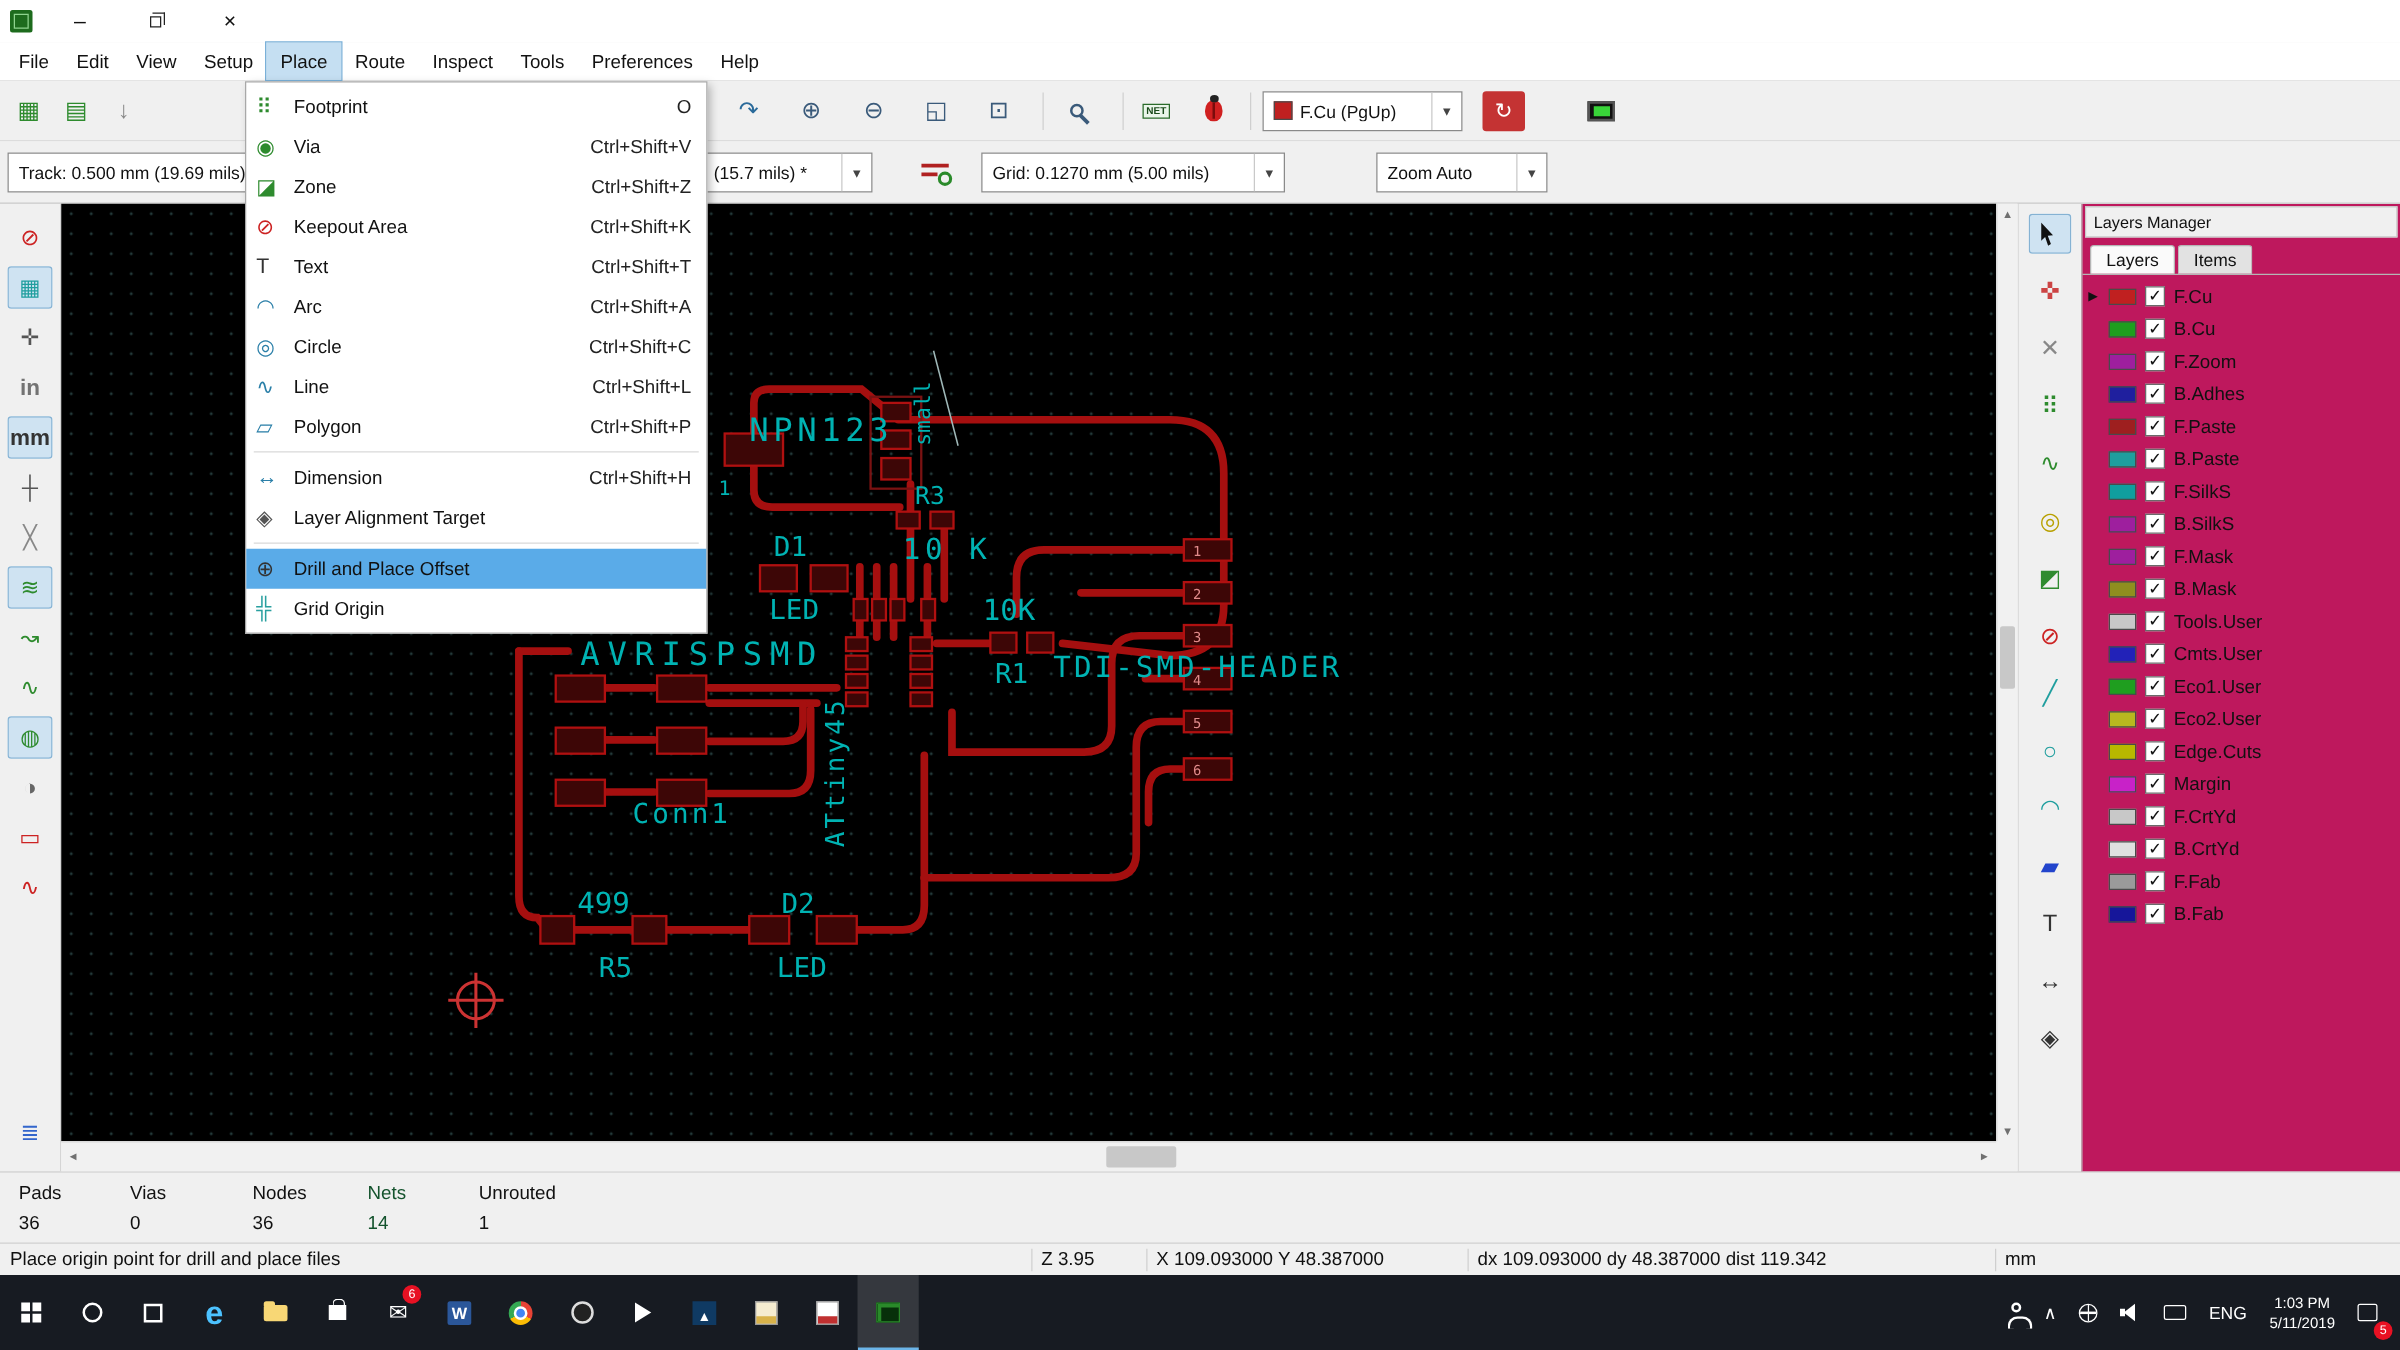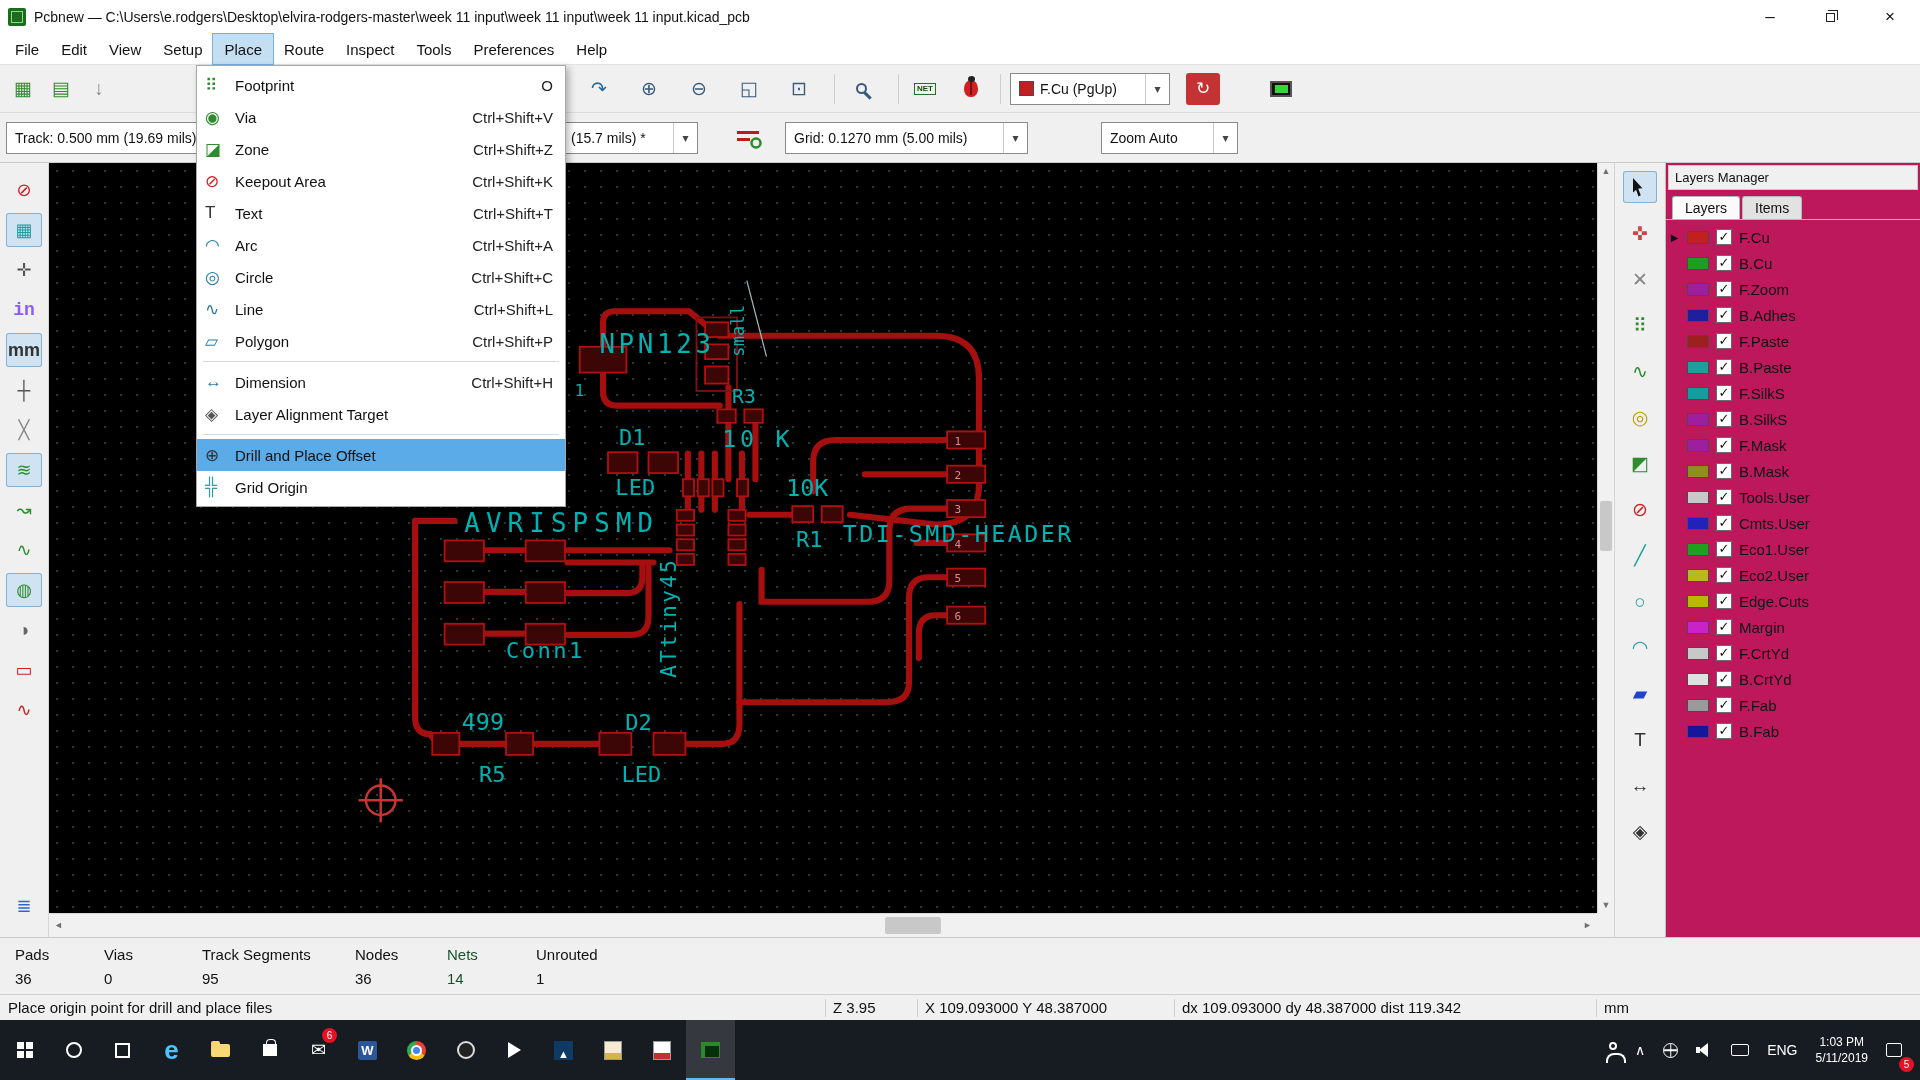--- a/index.html
+++ b/index.html
@@ -116,21 +116,20 @@
 .clock{display:flex;flex-direction:column;align-items:center;justify-content:center;font-size:12px;line-height:1.35}
 .notifbox{width:16px;height:14px;border:1.5px solid #fff;border-radius:2px}
 .badge{position:absolute;width:15px;height:15px;background:#e81123;border-radius:50%;color:#fff;font-size:10px;display:flex;align-items:center;justify-content:center}
 .silk{font-family:"DejaVu Sans Mono",monospace}
 </style>
 </head>
 <body>
 
 <div class="titlebar">
   <span class="app-ico"></span>
-  <span class="title">Pcbnew — C:\Users\e.rodgers\Desktop\elvira-rodgers-master\week 11 input\week 11 input\week 11 input.kicad_pcb</span>
   <span class="wbtns">
     <span class="wbtn">–</span>
     <span class="wbtn">
         <span class="restore-ico"></span>
       </span>
     <span class="wbtn">×</span>
   </span>
 </div>
 
 <div class="menubar">
@@ -273,21 +272,21 @@
     <span class="mi-short"></span>
   </div>
 </div>
 
 <div class="main">
 
   <div class="lefttb">
     <span class="ico" style="color: rgb(204, 34, 34);">⊘</span>
     <span class="ico active" style="color: rgb(31, 158, 158);">▦</span>
     <span class="ico" style="color: rgb(85, 85, 85);">✛</span>
-    <span class="ico units" style="color: #8b5cf6; font-family: Liberation Mono, monospace;">in</span>
+    <span class="ico units" style="color: #737373;">in</span>
     <span class="ico units active" style="color: rgb(51, 51, 51);">mm</span>
     <span class="ico" style="color: rgb(85, 85, 85);">┼</span>
     <span class="ico" style="color: rgb(136, 136, 136);">╳</span>
     <span class="ico active" style="color: rgb(46, 139, 46);">≋</span>
     <span class="ico" style="color: rgb(46, 139, 46);">↝</span>
     <span class="ico" style="color: rgb(46, 139, 46);">∿</span>
     <span class="ico active" style="color: rgb(46, 139, 46);">◍</span>
     <span class="ico" style="color: rgb(102, 102, 102);">◑</span>
     <span class="ico" style="color: rgb(204, 34, 34);">▭</span>
     <span class="ico" style="color: rgb(204, 34, 34);">∿</span>
@@ -570,24 +569,20 @@
 
 <div class="stats">
   <div class="stat" style="width:89px">
     <span class="lab">Pads</span>
     <span class="val">36</span>
   </div>
   <div class="stat" style="width:98px">
     <span class="lab">Vias</span>
     <span class="val">0</span>
   </div>
-  <div class="stat" style="width:153px">
-    <span class="lab">Track Segments</span>
-    <span class="val">95</span>
-  </div>
   <div class="stat" style="width:92px">
     <span class="lab">Nodes</span>
     <span class="val">36</span>
   </div>
   <div class="stat alert" style="width:89px">
     <span class="lab">Nets</span>
     <span class="val">14</span>
   </div>
   <div class="stat" style="width:110px">
     <span class="lab">Unrouted</span>

